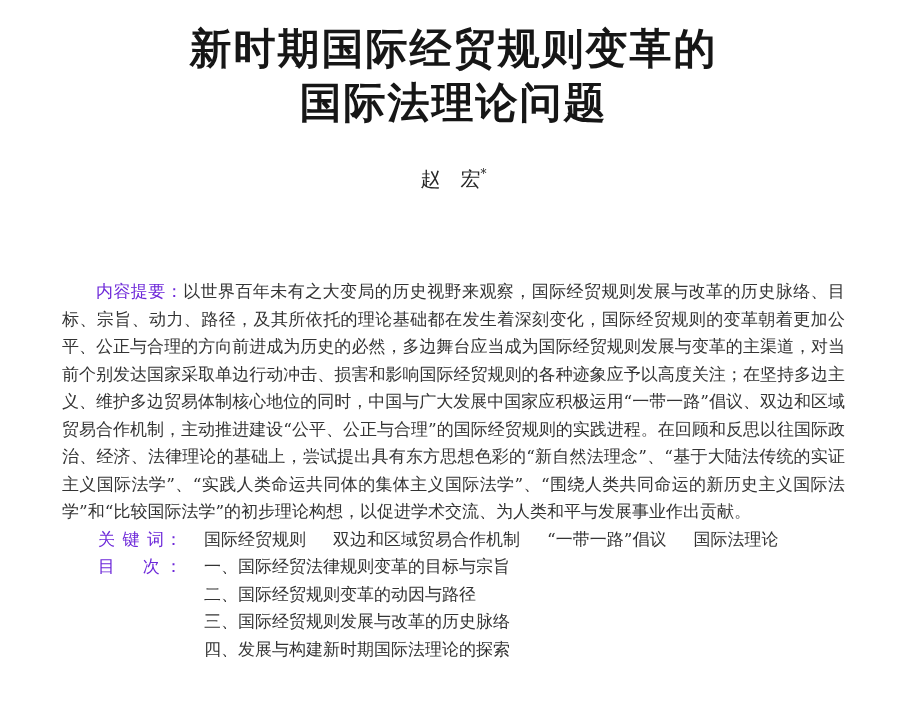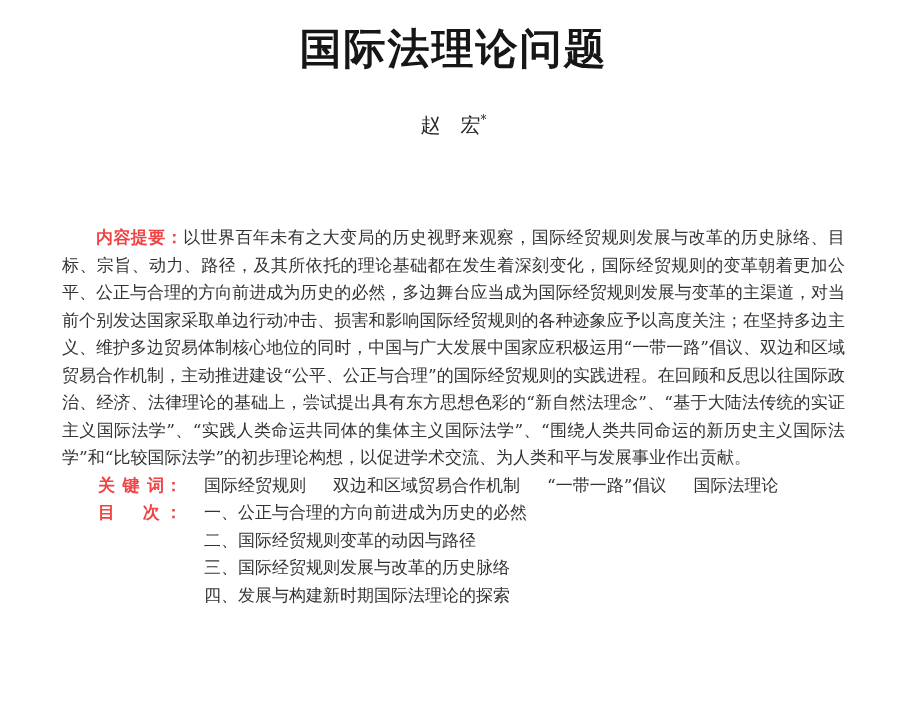--- a/index.html
+++ b/index.html
@@ -38,22 +38,22 @@
   .abstract {
     margin: 88px 0 0 0;
     font-size: 17px;
     line-height: 27.5px;
     text-align: justify;
     text-indent: 34px;
     color: #333333;
   }
   .label-bold {
     font-family: "DejaVu Sans", "Liberation Sans", sans-serif;
-    font-weight: 700;
-    color: #ef4444;
+    font-weight: 400;
+    color: #6d28d9;
   }
   .hang-row {
     display: flex;
     align-items: flex-start;
     margin-left: 36px;
     font-size: 17px;
     line-height: 27.5px;
     color: #333333;
     gap: 16px;
   }
@@ -69,20 +69,21 @@
   .toc-items { display: block; }
   .toc-line { line-height: 27.5px; }
 </style>
 </head>
 <body>
 
 <div class="page">
   <div class="content">
 
     <div class="title-block">
+        <div class="title-line">新时期国际经贸规则变革的</div>
         <div class="title-line">国际法理论问题</div>
       </div>
 
     <div class="author-line">
       <span>赵　宏</span><sup class="author-note">*</sup>
     </div>
 
     <p class="abstract"><span class="label-bold">内容提要：</span><span>以世界百年未有之大变局的历史视野来观察，国际经贸规则发展与改革的历史脉络、目标、宗旨、动力、路径，及其所依托的理论基础都在发生着深刻变化，国际经贸规则的变革朝着更加公平、公正与合理的方向前进成为历史的必然，多边舞台应当成为国际经贸规则发展与变革的主渠道，对当前个别发达国家采取单边行动冲击、损害和影响国际经贸规则的各种迹象应予以高度关注；在坚持多边主义、维护多边贸易体制核心地位的同时，中国与广大发展中国家应积极运用“一带一路”倡议、双边和区域贸易合作机制，主动推进建设“公平、公正与合理”的国际经贸规则的实践进程。在回顾和反思以往国际政治、经济、法律理论的基础上，尝试提出具有东方思想色彩的“新自然法理念”、“基于大陆法传统的实证主义国际法学”、“实践人类命运共同体的集体主义国际法学”、“围绕人类共同命运的新历史主义国际法学”和“比较国际法学”的初步理论构想，以促进学术交流、为人类和平与发展事业作出贡献。</span></p>
 
     <div class="hang-row">
@@ -91,21 +92,21 @@
           <span class="kw-item">国际经贸规则</span>
           <span class="kw-item">双边和区域贸易合作机制</span>
           <span class="kw-item">“一带一路”倡议</span>
           <span class="kw-item">国际法理论</span>
         </span>
     </div>
 
     <div class="hang-row">
       <span class="hang-label label-bold">目　次：</span>
       <div class="toc-items">
-          <div class="toc-line">一、公正与合理的方向前进成为历史的必然</div>
+          <div class="toc-line">一、国际经贸法律规则变革的目标与宗旨</div>
           <div class="toc-line">二、国际经贸规则变革的动因与路径</div>
           <div class="toc-line">三、国际经贸规则发展与改革的历史脉络</div>
           <div class="toc-line">四、发展与构建新时期国际法理论的探索</div>
         </div>
     </div>
 
   </div>
 </div>
 
 </body></html>

